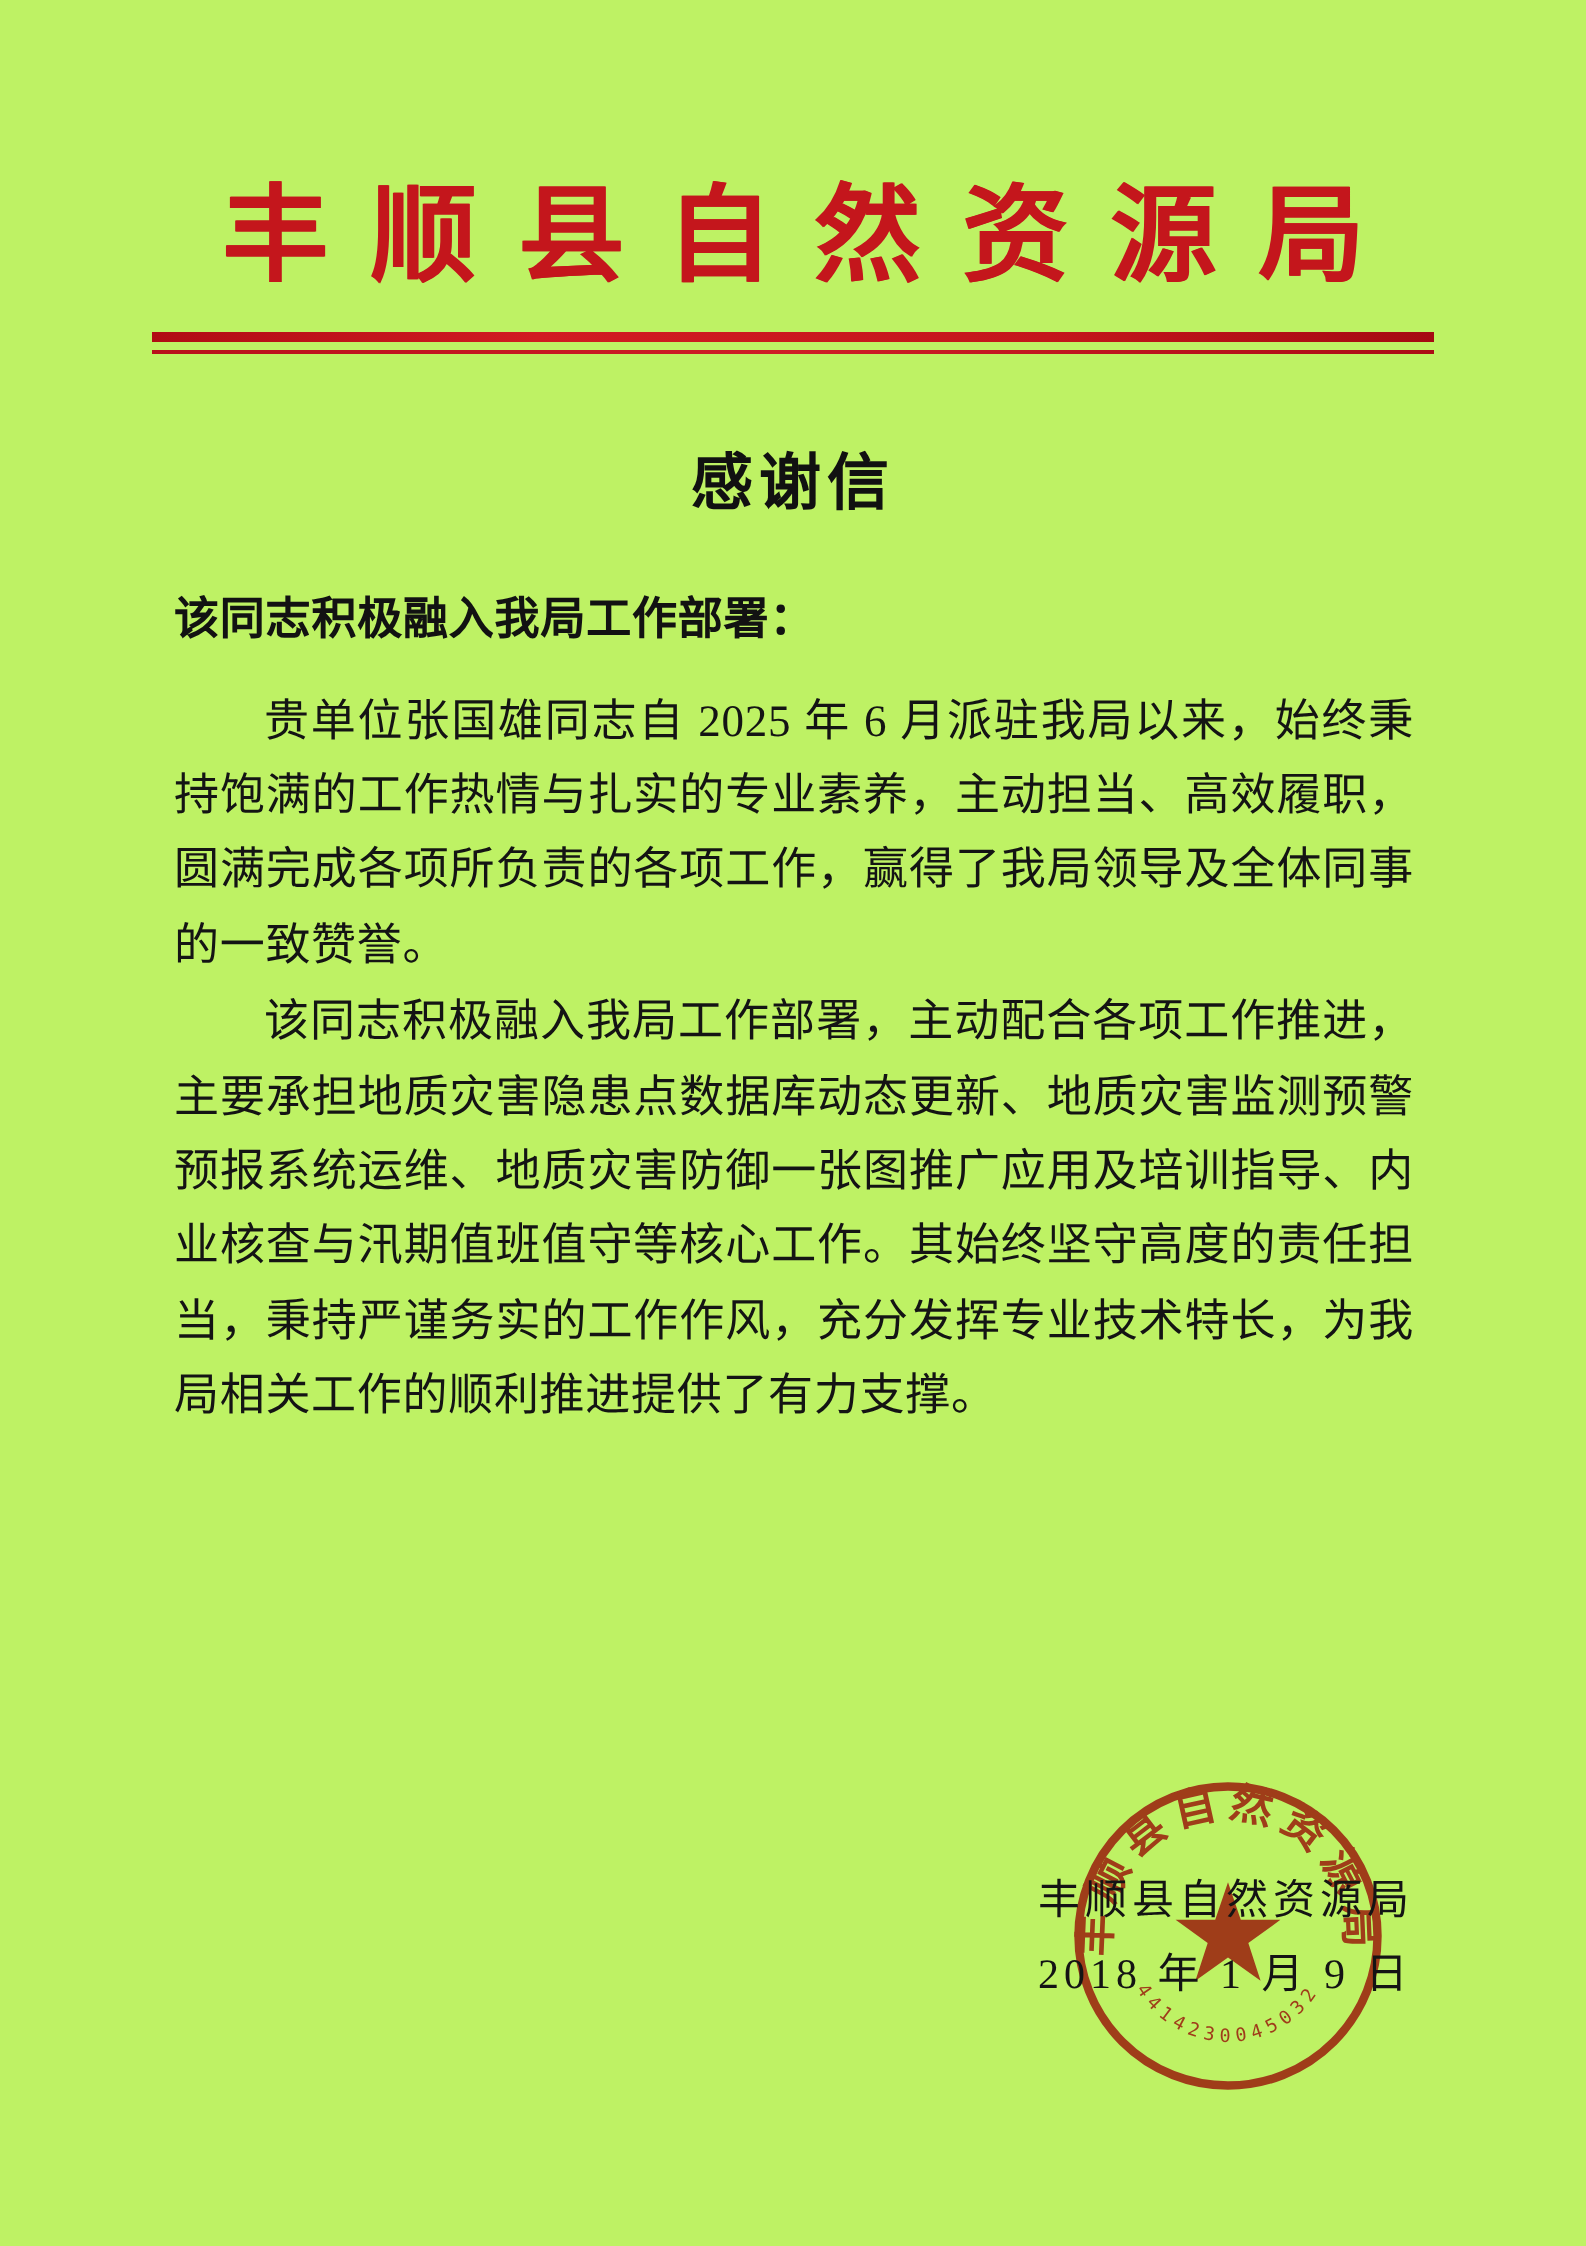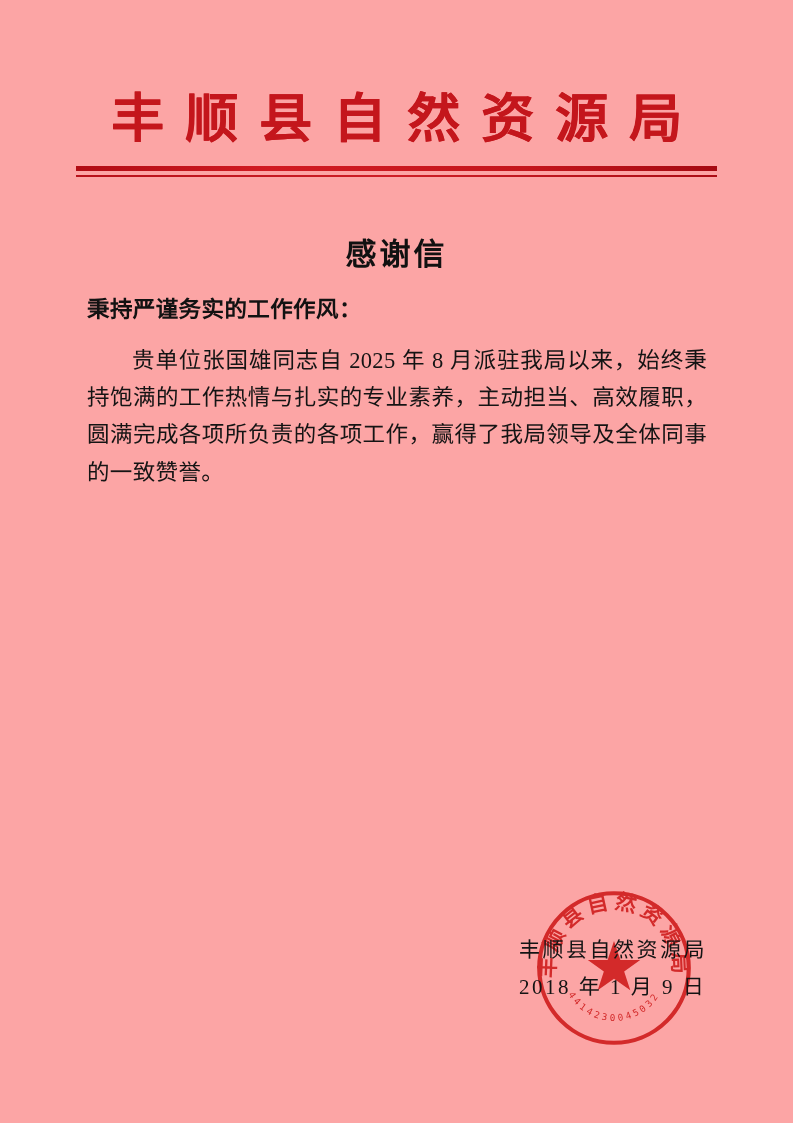--- a/index.html
+++ b/index.html
@@ -14,21 +14,21 @@
     position: relative;
     overflow: hidden;
     font-family: "Liberation Serif", "DejaVu Serif", serif;
     color: #1a1a1a;
     -webkit-font-smoothing: antialiased;
   }
 
   .page {
     position: absolute;
     inset: 0;
-    background: #fca5a5;
+    background: #bef264;
   }
 
   
   .letterhead {
     position: absolute;
     left: 0;
     right: 0;
     top: 88px;
     text-align: center;
   }
@@ -57,21 +57,21 @@
   .rule-thin {
     height: 2px;
     background: linear-gradient(90deg, #b8111a 0%, #cf1e26 50%, #ab0d15 100%);
   }
 
   
   .doc-title {
     position: absolute;
     left: 0;
     right: 0;
-    top: 229px;
+    top: 216px;
     text-align: center;
     font-family: "Liberation Sans", "DejaVu Sans", sans-serif;
     font-size: 31px;
     font-weight: 700;
     letter-spacing: 3px;
     color: #111111;
   }
 
   
   .body-block {
@@ -142,22 +142,23 @@
 
   <div class="rule-wrap">
     <div class="rule-thick"></div>
     <div class="rule-gap"></div>
     <div class="rule-thin"></div>
   </div>
 
   <div class="doc-title">感谢信</div>
 
   <div class="body-block">
-    <p class="salutation">秉持严谨务实的工作作风：</p>
-    <p class="para">贵单位张国雄同志自 2025 年 8 月派驻我局以来，始终秉持饱满的工作热情与扎实的专业素养，主动担当、高效履职，圆满完成各项所负责的各项工作，赢得了我局领导及全体同事的一致赞誉。</p>
+    <p class="salutation">该同志积极融入我局工作部署：</p>
+    <p class="para">贵单位张国雄同志自 2025 年 6 月派驻我局以来，始终秉持饱满的工作热情与扎实的专业素养，主动担当、高效履职，圆满完成各项所负责的各项工作，赢得了我局领导及全体同事的一致赞誉。</p>
+    <p class="para">该同志积极融入我局工作部署，主动配合各项工作推进，主要承担地质灾害隐患点数据库动态更新、地质灾害监测预警预报系统运维、地质灾害防御一张图推广应用及培训指导、内业核查与汛期值班值守等核心工作。其始终坚守高度的责任担当，秉持严谨务实的工作作风，充分发挥专业技术特长，为我局相关工作的顺利推进提供了有力支撑。</p>
   </div>
 
   <div class="seal">
     <svg viewBox="0 0 200 200" xmlns="http://www.w3.org/2000/svg">
       <defs>
         <path id="sealArc" d="M 30,100 A 70,70 0 0 1 170,100"></path>
         <path id="sealArcBottom" d="M 37,100 A 63,63 0 0 0 163,100"></path>
       </defs>
       <circle cx="100" cy="100" r="89" fill="none" stroke="#cf2020" stroke-width="5"></circle>
       <text font-family="'Liberation Serif','DejaVu Serif',serif" font-size="25" font-weight="700" fill="#cf2020" letter-spacing="5.5" text-anchor="middle">

